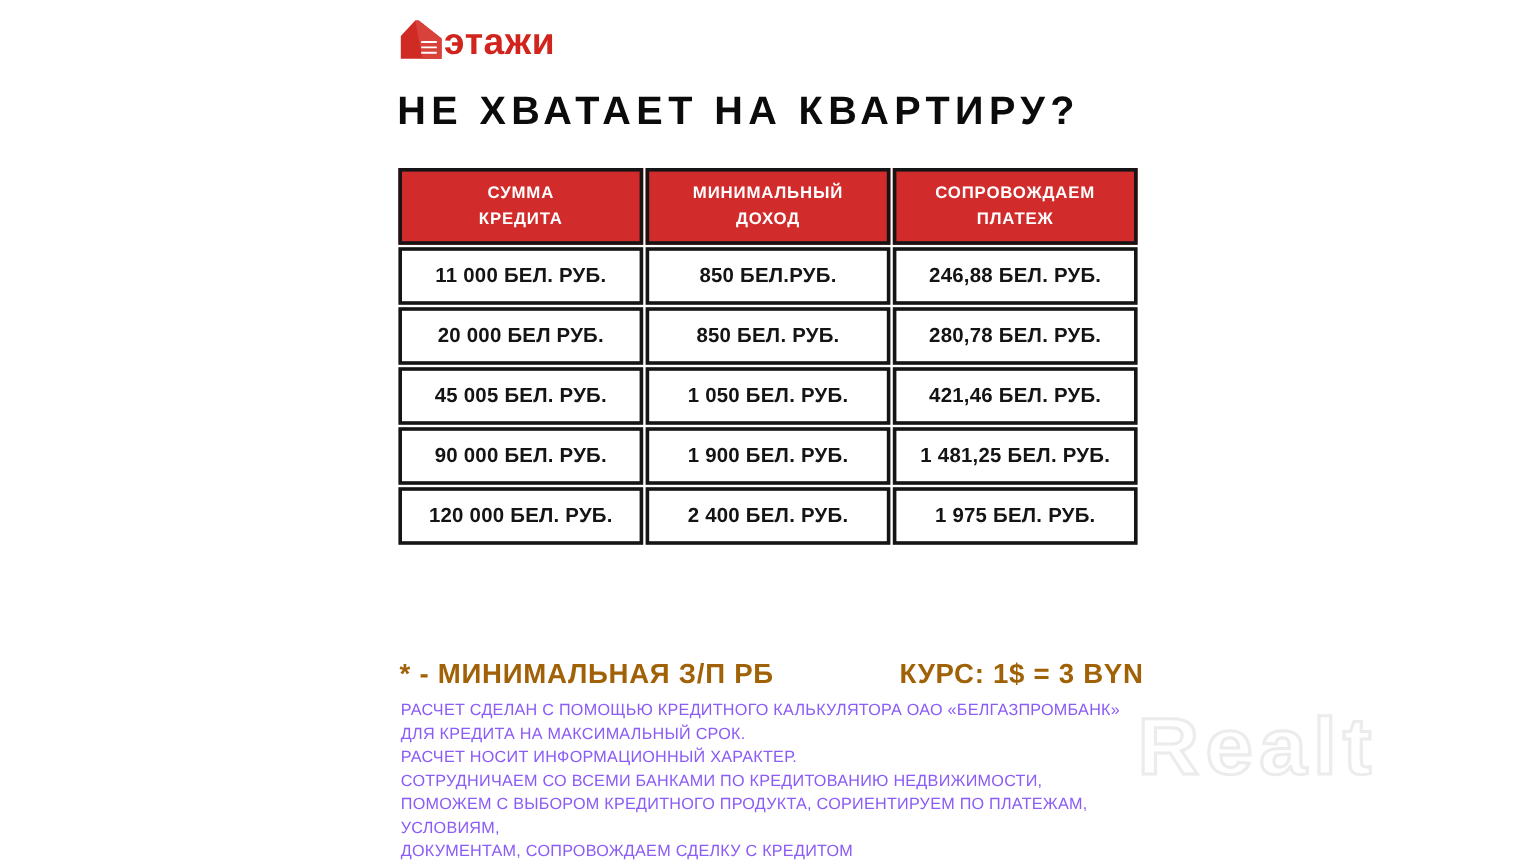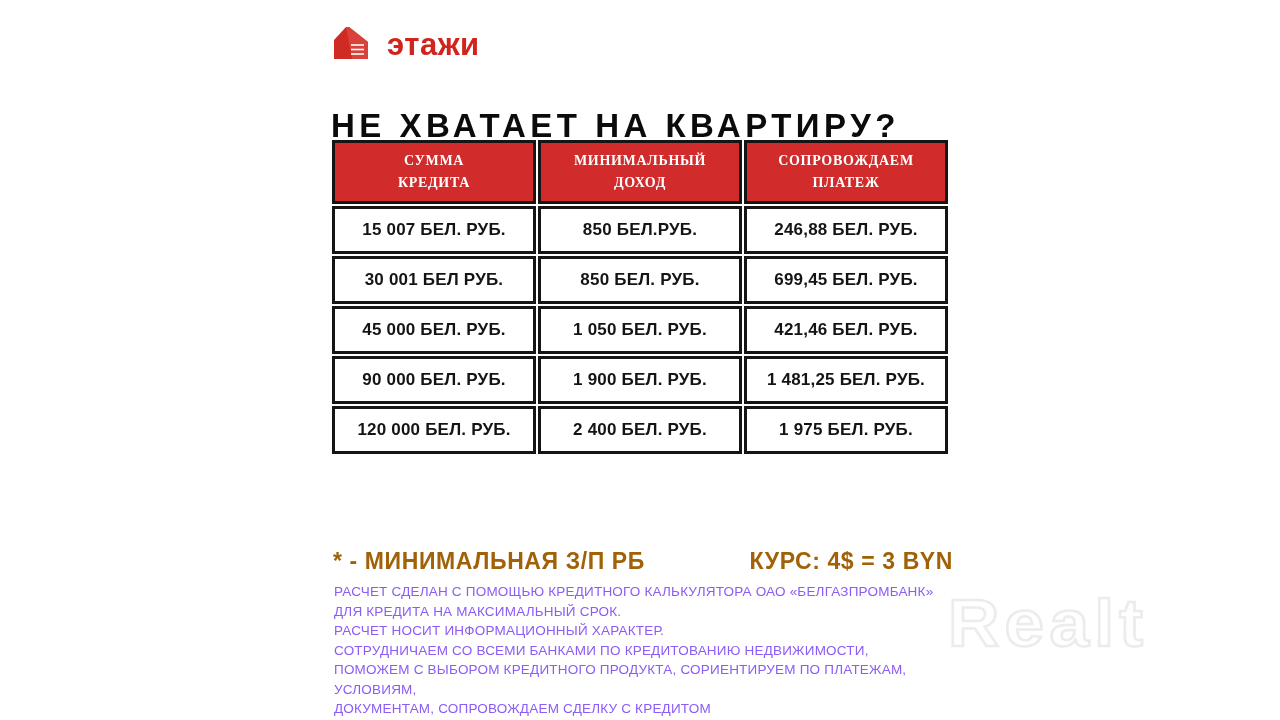--- a/index.html
+++ b/index.html
@@ -14,22 +14,21 @@
     color: #111;
   }
 
   
   .logo {
     position: absolute;
     left: 333px;
     top: 16px;
     display: flex;
     align-items: center;
-    gap: 18px;
-    margin-top: 10px;
+    gap: 1px;
   }
   .logo-text {
     font-size: 31px;
     font-weight: 800;
     letter-spacing: 0.5px;
     color: #d0241d;
     line-height: 1;
     padding-top: 2px;
   }
 
@@ -37,21 +36,20 @@
   .title {
     position: absolute;
     left: 331px;
     top: 73px;
     width: 640px;
     font-size: 33px;
     font-weight: 800;
     letter-spacing: 4.5px;
     color: #0b0b0b;
     white-space: nowrap;
-    margin-top: 34px;
   }
 
   
   .credit-table {
     position: absolute;
     left: 330px;
     top: 138px;
     width: 620px;
     border-collapse: separate;
     border-spacing: 2px;
@@ -61,21 +59,20 @@
     background: #d22b2b;
     color: #ffffff;
     border: 3px solid #151515;
     height: 64px;
     font-size: 14px;
     font-weight: 700;
     letter-spacing: 0.7px;
     line-height: 1.55;
     text-align: center;
     vertical-align: middle;
-    font-family: Liberation Serif, serif;
   }
   .credit-table td {
     background: #ffffff;
     border: 3px solid #151515;
     height: 48px;
     font-size: 17px;
     font-weight: 700;
     letter-spacing: 0.2px;
     color: #141414;
     text-align: center;
@@ -159,50 +156,50 @@
           <span>ДОХОД</span>
         </th>
         <th>
           <span>СОПРОВОЖДАЕМ</span><br>
           <span>ПЛАТЕЖ</span>
         </th>
       </tr>
     </thead>
     <tbody>
       <tr>
-        <td>15 007 БЕЛ. РУБ.</td>
+        <td>11 000 БЕЛ. РУБ.</td>
         <td>850 БЕЛ.РУБ.</td>
         <td>246,88 БЕЛ. РУБ.</td>
       </tr>
       <tr>
-        <td>30 001 БЕЛ РУБ.</td>
+        <td>20 000 БЕЛ РУБ.</td>
         <td>850 БЕЛ. РУБ.</td>
-        <td>699,45 БЕЛ. РУБ.</td>
-      </tr>
-      <tr>
-        <td>45 000 БЕЛ. РУБ.</td>
+        <td>280,78 БЕЛ. РУБ.</td>
+      </tr>
+      <tr>
+        <td>45 005 БЕЛ. РУБ.</td>
         <td>1 050 БЕЛ. РУБ.</td>
         <td>421,46 БЕЛ. РУБ.</td>
       </tr>
       <tr>
         <td>90 000 БЕЛ. РУБ.</td>
         <td>1 900 БЕЛ. РУБ.</td>
         <td>1 481,25 БЕЛ. РУБ.</td>
       </tr>
       <tr>
         <td>120 000 БЕЛ. РУБ.</td>
         <td>2 400 БЕЛ. РУБ.</td>
         <td>1 975 БЕЛ. РУБ.</td>
       </tr>
     </tbody>
   </table>
 
   <div class="footnote-row">
     <span>* - МИНИМАЛЬНАЯ З/П РБ</span>
-    <span>КУРС: 4$ = 3 BYN</span>
+    <span>КУРС: 1$ = 3 BYN</span>
   </div>
 
   <div class="disclaimer">
     <div>РАСЧЕТ СДЕЛАН С ПОМОЩЬЮ КРЕДИТНОГО КАЛЬКУЛЯТОРА ОАО «БЕЛГАЗПРОМБАНК»</div>
     <div>ДЛЯ КРЕДИТА  НА МАКСИМАЛЬНЫЙ СРОК.</div>
     <div>РАСЧЕТ НОСИТ ИНФОРМАЦИОННЫЙ ХАРАКТЕР.</div>
     <div>СОТРУДНИЧАЕМ СО ВСЕМИ БАНКАМИ ПО КРЕДИТОВАНИЮ НЕДВИЖИМОСТИ,</div>
     <div>ПОМОЖЕМ С ВЫБОРОМ КРЕДИТНОГО ПРОДУКТА, СОРИЕНТИРУЕМ ПО ПЛАТЕЖАМ,</div>
     <div>УСЛОВИЯМ,</div>
     <div>ДОКУМЕНТАМ, СОПРОВОЖДАЕМ СДЕЛКУ С КРЕДИТОМ</div>

